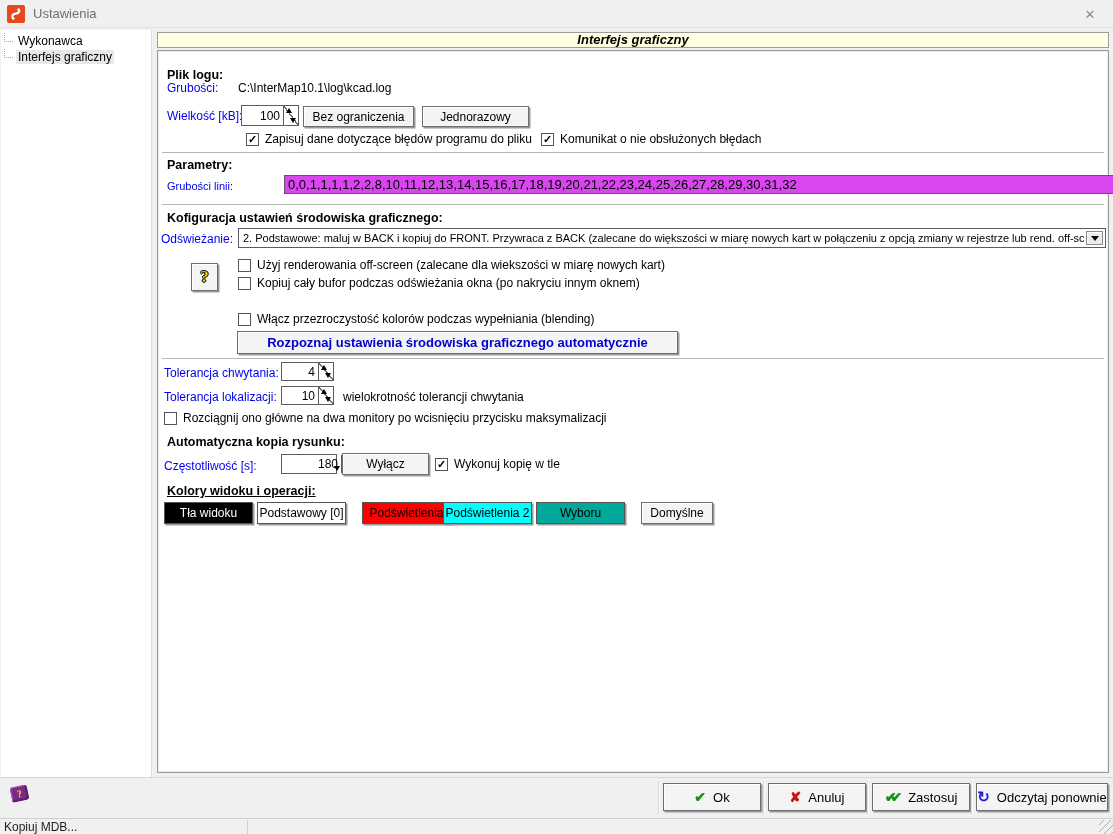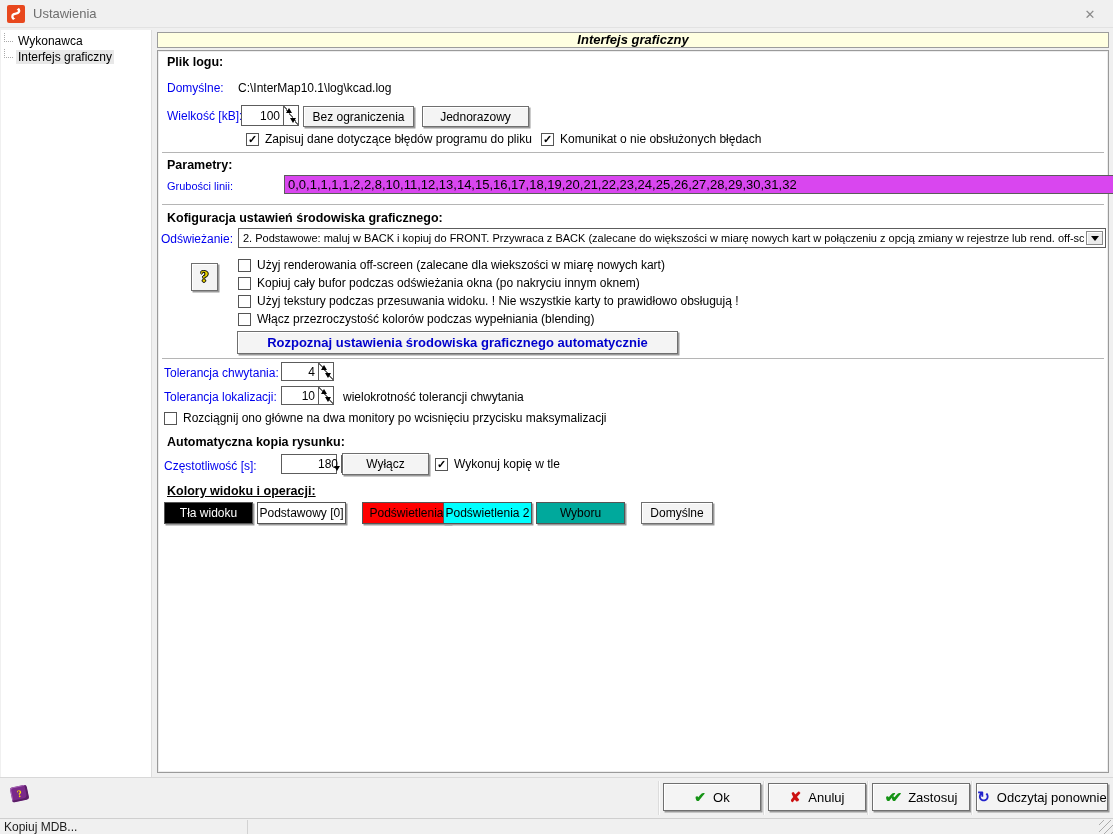--- a/index.html
+++ b/index.html
@@ -103,22 +103,22 @@
     <div class="tree-item selected">
       <span class="tree-glyph"></span>
       <span class="tlabel">Interfejs graficzny</span>
     </div>
   </div>
 
   <div class="panel-header">Interfejs graficzny</div>
 
   <div class="content">
 
-    <div class="abs lbl-bold" style="left:9px; top:4px;">Plik logu:</div>
-    <div class="abs lbl-blue" style="left:9px; top:30px;">Domyślne:</div>
+    <div class="abs lbl-bold" style="left:9px; top:17px;">Plik logu:</div>
+    <div class="abs lbl-blue" style="left:9px; top:30px;">Grubości:</div>
     <div class="abs plain" style="left:80px; top:30px;">C:\InterMap10.1\log\kcad.log</div>
     <div class="abs lbl-blue" style="left:9px; top:58px;">Wielkość [kB]:</div>
     <div class="spinedit" style="left:83px; top:54px; width:58px; height:21px;">
       <span class="spin-val">100</span>
       <span class="spin-btns">
         <span class="spin-up"></span>
         <span class="spin-down"></span>
       </span>
     </div>
     <div class="btn" style="left:145px; top:55px; width:111px; height:21px;">Bez ograniczenia</div>
@@ -149,24 +149,20 @@
       </span>
     </div>
     <div class="btn help-btn" style="left:33px; top:212px; width:27px; height:28px;">?</div>
     <div class="check-row" style="left:80px; top:207px;">
       <span class="checkbox"></span>
       <span>Użyj renderowania off-screen (zalecane dla wiekszości w miarę nowych kart)</span>
     </div>
     <div class="check-row" style="left:80px; top:225px;">
       <span class="checkbox"></span>
       <span>Kopiuj cały bufor podczas odświeżania okna (po nakryciu innym oknem)</span>
-    </div>
-    <div class="check-row" style="left:80px; top:243px;">
-      <span class="checkbox"></span>
-      <span>Użyj tekstury podczas przesuwania widoku. ! Nie wszystkie karty to prawidłowo obsługują !</span>
     </div>
     <div class="check-row" style="left:80px; top:261px;">
       <span class="checkbox"></span>
       <span>Włącz przezroczystość kolorów podczas wypełniania (blending)</span>
     </div>
     <div class="btn btn-big" style="left:79px; top:280px; width:441px; height:23px;">Rozpoznaj ustawienia środowiska graficznego automatycznie</div>
 
     <div class="sep" style="top:307px;"></div>
 
     <div class="abs lbl-blue" style="left:6px; top:315px;">Tolerancja chwytania:</div>

